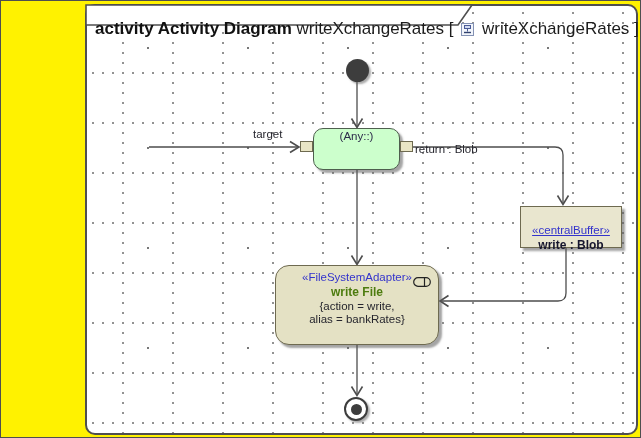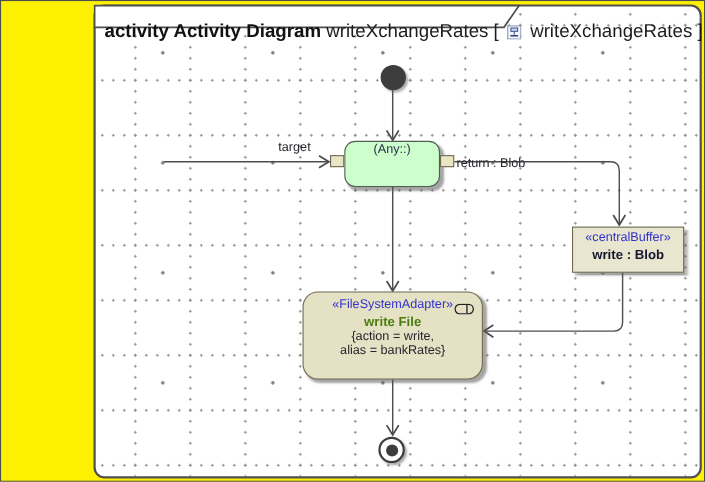--- a/index.html
+++ b/index.html
@@ -49,21 +49,21 @@
     position:absolute;left:2px;top:135px;width:146px;height:24px;box-sizing:border-box;
     background:#cdcdf4;border:1px solid #46466b;z-index:7;
     font-weight:bold;font-size:12px;color:#14142e;
     display:flex;align-items:center;justify-content:center;white-space:nowrap;
     box-shadow:2px 2px 2px rgba(90,90,90,.35);
   }
   .buffer{
     left:519px;top:205px;width:102px;height:42px;
     background:#e9e6cf;border:1.5px solid #6e6a50;
   }
-  .buffer .st{font-size:11.5px;color:#3333cc;margin-top:3px;}
+  .buffer .st{font-size:11.5px;color:#3333cc;margin-top:17px;text-decoration:underline;}
   .buffer .name{font-weight:bold;font-size:12px;color:#16162e;margin-top:2px;}
   .writefile{
     left:274px;top:264px;width:164px;height:80px;
     background:#e4e1c4;border:1.5px solid #6e6a50;border-radius:14px;
   }
   .writefile .st{font-size:11.5px;color:#3333cc;margin-top:5px;}
   .writefile .name{font-weight:bold;font-size:12px;color:#4d7c0f;margin-top:2px;}
   .writefile .tag{font-size:11.5px;color:#26262e;margin-top:1px;}
   .writefile .marker{position:absolute;right:7px;top:7px;}
   .initial{

